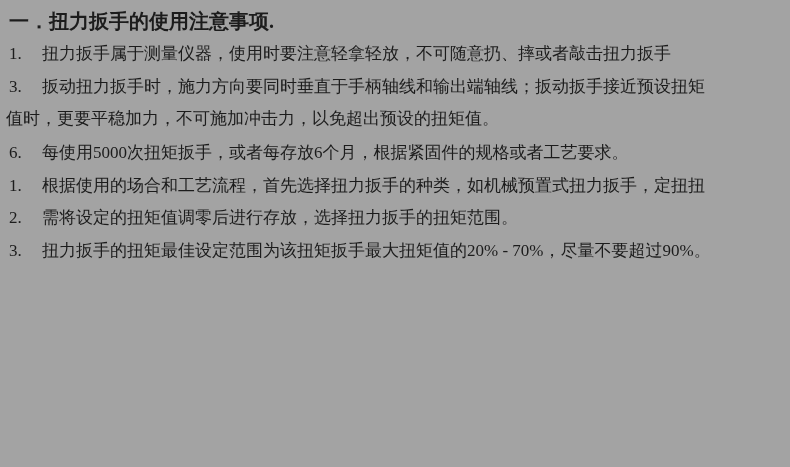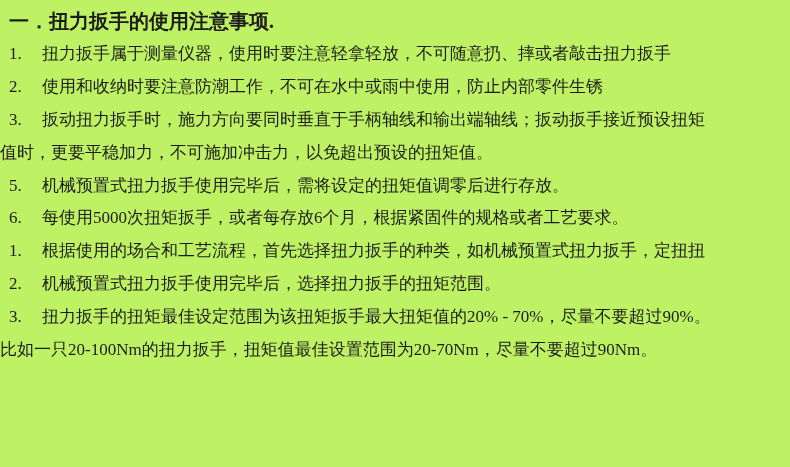--- a/index.html
+++ b/index.html
@@ -4,38 +4,39 @@
 <style>
   html, body {
     margin: 0;
     padding: 0;
     background: #ffffff;
   }
   .page {
     position: relative;
     width: 790px;
     height: 467px;
-    background: #bef264;
+    background: #a3a3a3;
     overflow: hidden;
     font-family: "Liberation Serif", "DejaVu Serif", serif;
     color: #1c1c1c;
     box-sizing: border-box;
     padding-top: 5px;
   }
   .doc {
     width: 100%;
   }
   .line {
     white-space: nowrap;
     line-height: 32.9px;
     font-size: 17px;
     padding-left: 9px;
   }
   .line.cont {
-    padding-left: 0;
+    padding-left: 6px;
+    font-family: Liberation Mono, monospace;
   }
   .heading {
     font-weight: bold;
     font-size: 20px;
   }
   .num {
     display: inline-block;
     min-width: 33px;
   }
 </style>
@@ -46,50 +47,41 @@
   <div class="doc">
 
     <div class="line heading">
       <span>一．扭力扳手的使用注意事项.</span>
     </div>
 
     <div class="line">
       <span class="num">1.</span><span>扭力扳手属于测量仪器，使用时要注意轻拿轻放，不可随意扔、摔或者敲击扭力扳手</span>
     </div>
 
-    <div class="line">
-      <span class="num">2.</span><span>使用和收纳时要注意防潮工作，不可在水中或雨中使用，防止内部零件生锈</span>
-    </div>
 
     <div class="line">
       <span class="num">3.</span><span>扳动扭力扳手时，施力方向要同时垂直于手柄轴线和输出端轴线；扳动扳手接近预设扭矩</span>
     </div>
     <div class="line cont">
       <span>值时，更要平稳加力，不可施加冲击力，以免超出预设的扭矩值。</span>
     </div>
 
 
-    <div class="line">
-      <span class="num">5.</span><span>机械预置式扭力扳手使用完毕后，需将设定的扭矩值调零后进行存放。</span>
-    </div>
 
     <div class="line">
       <span class="num">6.</span><span>每使用5000次扭矩扳手，或者每存放6个月，根据紧固件的规格或者工艺要求。</span>
     </div>
 
 
     <div class="line">
       <span class="num">1.</span><span>根据使用的场合和工艺流程，首先选择扭力扳手的种类，如机械预置式扭力扳手，定扭扭</span>
     </div>
 
     <div class="line">
-      <span class="num">2.</span><span>机械预置式扭力扳手使用完毕后，选择扭力扳手的扭矩范围。</span>
+      <span class="num">2.</span><span>需将设定的扭矩值调零后进行存放，选择扭力扳手的扭矩范围。</span>
     </div>
 
     <div class="line">
       <span class="num">3.</span><span>扭力扳手的扭矩最佳设定范围为该扭矩扳手最大扭矩值的20% - 70%，尽量不要超过90%。</span>
-    </div>
-    <div class="line cont">
-      <span>比如一只20-100Nm的扭力扳手，扭矩值最佳设置范围为20-70Nm，尽量不要超过90Nm。</span>
     </div>
 
   </div>
 </div>
 
 </body></html>

